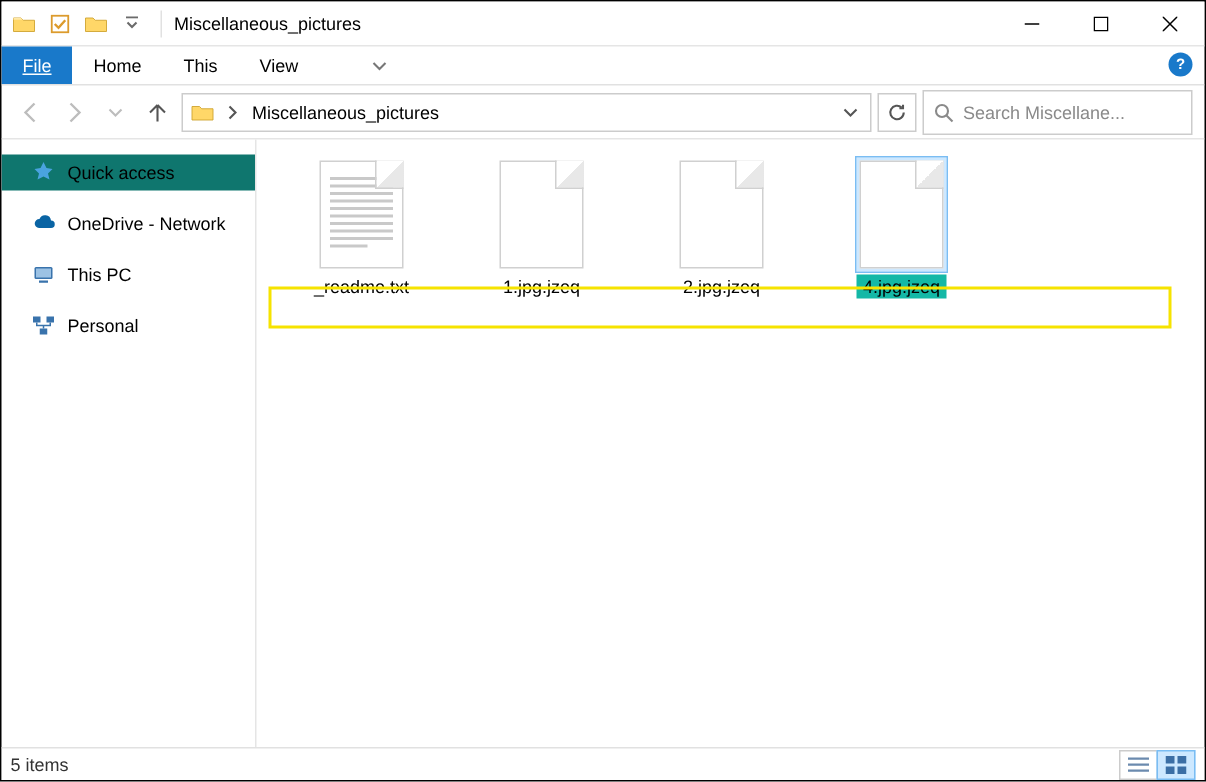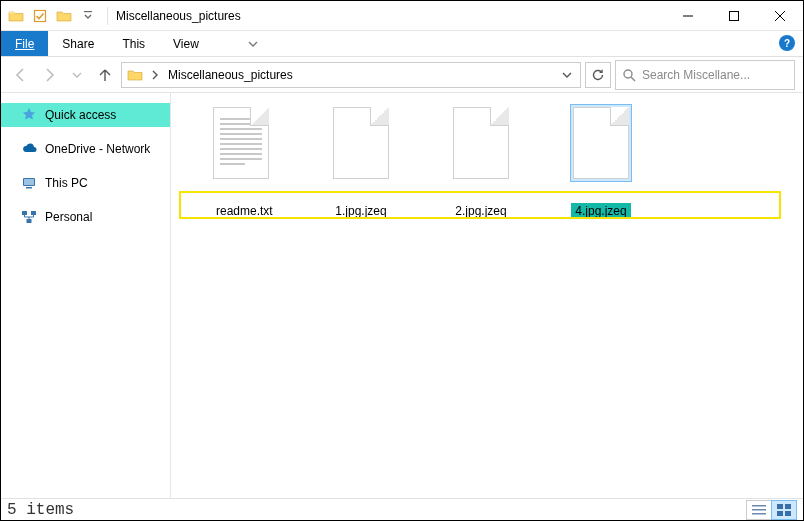--- a/index.html
+++ b/index.html
@@ -35,44 +35,44 @@
   .addr-box .dd { width: 22px; display: flex; align-items: center; justify-content: center; color: #555; }
   .refresh { width: 26px; height: 26px; border: 1px solid #ccc; display: flex; align-items: center; justify-content: center; color: #555; }
   .search { width: 180px; height: 26px; border: 1px solid #ccc; display: flex; align-items: center; padding: 14px 6px; color: #888; gap: 6px; }
   .search input { border: none; outline: none; flex: 1; font-size: 12px; color: #000; background: transparent; }
   .search input::placeholder { color: #8a8a8a; }
 
   
   .body-area { display: flex; height: calc(100% - 30px - 26px - 36px - 22px); }
   .navpane { width: 170px; border-right: 1px solid #e5e5e5; padding: 10px 0; }
   .nav-item { height: 24px; display: flex; align-items: center; padding: 0 10px 0 20px; gap: 8px; color: #000; }
-  .nav-item.active { background: #5eead4; }
+  .nav-item.active { background: #0f766e; }
   .nav-item .ic { width:16px; height:16px; display:flex; align-items:center; justify-content:center; }
   .nav-item .ic svg { width:16px; height:16px; }
   .nav-gap { height: 10px; }
 
   .content { flex:1; position: relative; padding: 8px 0 0 0; }
   .files-row { display: flex; gap: 0; padding: 0 10px; }
   .file-item { width: 120px; display:flex; flex-direction:column; align-items:center; padding: 4px 2px; text-align:center; }
   .file-item .thumb { width:60px; height:76px; position: relative; display:flex; align-items:center; justify-content:center; }
   .blank-doc { width:56px; height:72px; background:#fff; border:1px solid #d0d0d0; position:relative; }
   .blank-doc::after { content:""; position:absolute; top:-1px; right:-1px; width:18px; height:18px; background:linear-gradient(135deg, #fff 0 50%, #e8e8e8 50% 100%); border-left:1px solid #d0d0d0; border-bottom:1px solid #d0d0d0; }
   .txt-doc { width:56px; height:72px; background:#fff; border:1px solid #d0d0d0; position:relative; padding:10px 6px 6px 6px; display:flex; flex-direction:column; gap:3px; }
   .txt-doc::after { content:""; position:absolute; top:-1px; right:-1px; width:18px; height:18px; background:linear-gradient(135deg, #fff 0 50%, #e8e8e8 50% 100%); border-left:1px solid #d0d0d0; border-bottom:1px solid #d0d0d0; }
   .txt-doc .ln { height:2px; background:#c9c9c9; }
   .txt-doc .ln.short { width: 60%; }
-  .file-item .label { margin-top:22px; padding: 1px 4px; max-width: 110px; overflow: hidden; text-overflow: ellipsis; white-space: nowrap; }
+  .file-item .label { margin-top:2px; padding: 1px 4px; max-width: 110px; overflow: hidden; text-overflow: ellipsis; white-space: nowrap; }
   .file-item.selected .thumb { outline: 1px solid #7abdf3; background: #cde8ff; padding: 2px; }
   .file-item.selected .label { background: #14b8a6; }
 
   .highlight-box { position:absolute; border: 2px solid #f6e300; pointer-events:none; }
 
   
   .status { position:absolute; bottom:0; left:0; right:0; height:22px; border-top:1px solid #e1e1e1; display:flex; align-items:center; padding:0 6px; background:#fff; }
-  .status .count { flex:1; color:#333; font-size: 16px; font-family: Liberation Mono, monospace; }
+  .status .count { flex:1; color:#333; font-size: 12px; }
   .status .view-btn { width:26px; height:20px; border:1px solid #ccc; display:flex; align-items:center; justify-content:center; color:#555; margin-left:-1px; }
   .status .view-btn.active { background:#cde8ff; border-color:#7abdf3; }
 
   svg { display:block; }
   .chev { width:10px; height:10px; }
 </style>
 </head>
 <body>
 
 <div class="titlebar">
@@ -118,21 +118,21 @@
     <div class="win-btn close">
       <svg width="10" height="10" viewBox="0 0 10 10">
           <path d="M0 0 L10 10 M10 0 L0 10" stroke="#000" stroke-width="1"></path>
         </svg>
     </div>
   </div>
 </div>
 
 <div class="ribbon">
   <div class="file-tab">File</div>
-  <div class="tab">Share</div>
+  <div class="tab">Home</div>
   <div class="tab">This</div>
   <div class="tab">View</div>
   <div class="dd-caret">
     <svg class="chev" viewBox="0 0 10 10">
         <path d="M1 3 L5 7 L9 3" fill="none" stroke="#777" stroke-width="1.4"></path>
       </svg>
   </div>
   <div class="help-icon">?</div>
 </div>
 

